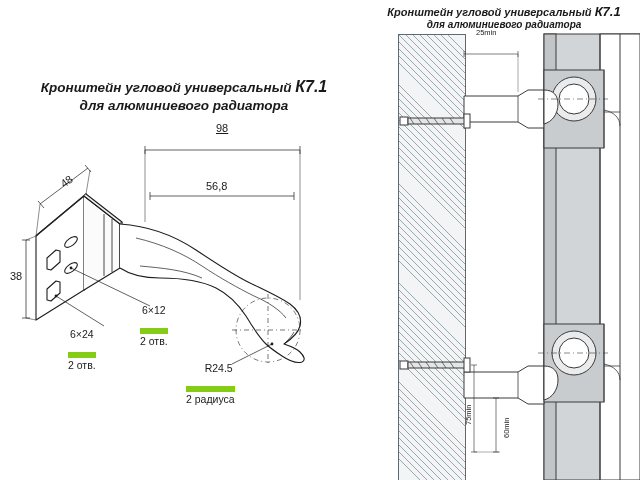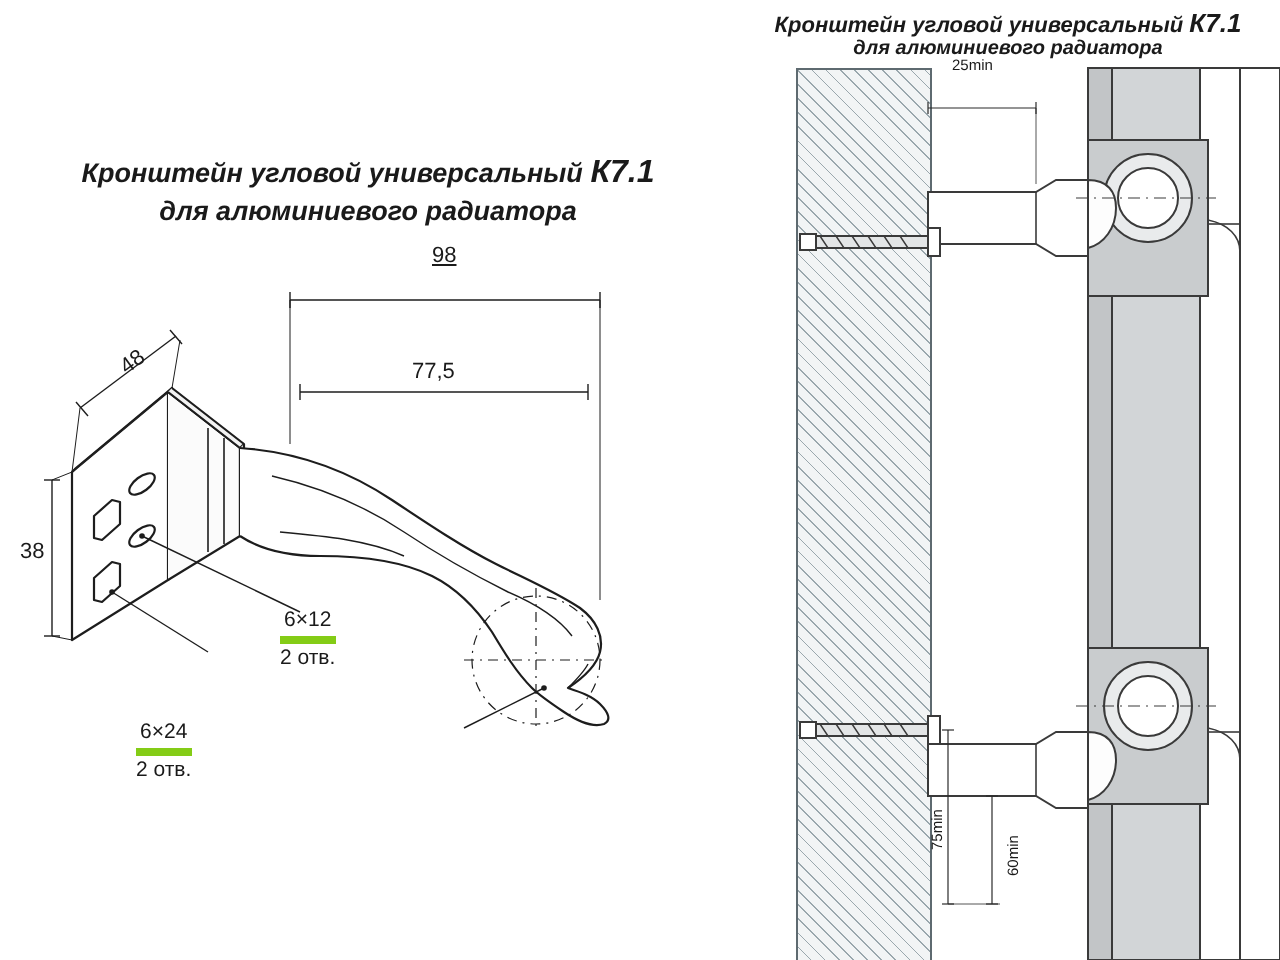--- a/index.html
+++ b/index.html
@@ -96,21 +96,21 @@
     color: #1a1a1a;
     white-space: nowrap;
   }
   .callout {
     position: absolute;
     font-size: 10.5px;
     color: #1a1a1a;
     text-align: center;
     line-height: 1.15;
   }
-  .callout .line1 { display: block; border-bottom: 4px solid #84cc16; padding: 0 2px 2px 2px; text-align: right; }
+  .callout .line1 { display: block; border-bottom: 6px solid #84cc16; padding: 0 2px 12px 2px; text-align: right; }
   .callout .line2 { display: block; padding-top: 1px; text-align: center; }
 
   .smalldim { position: absolute; font-size: 7.5px; color: #1a1a1a; white-space: nowrap; }
 </style>
 </head>
 <body>
 
 <div id="root">
 
   <div id="left-panel">
@@ -202,31 +202,35 @@
       </g>
 
       <g stroke="#1d1d1d" stroke-width="0.6" fill="none" stroke-dasharray="5,3,1,3">
         <circle cx="268" cy="330" r="32"></circle>
         <path d="M 232,330 L 304,330"></path>
         <path d="M 268,294 L 268,366"></path>
       </g>
     </svg>
 
     <div class="dimtext" style="left:216px; top:122px;text-decoration:underline;">98</div>
-    <div class="dimtext" style="left:206px; top:180px;">77,5</div>
+    <div class="dimtext" style="left:206px; top:180px;">56,8</div>
     <div class="dimtext" style="left:58px; top:180px; transform: rotate(-36deg); transform-origin: left top;">48</div>
     <div class="dimtext" style="left:10px; top:270px;text-align:center;">38</div>
 
-    <div class="callout" style="left:68px; top:328px;margin-top:32px;">
+    <div class="callout" style="left:68px; top:328px;">
       <span class="line1">6×24</span>
       <span class="line2">2 отв.</span>
     </div>
     <div class="callout" style="left:140px; top:304px;">
       <span class="line1">6×12</span>
       <span class="line2">2 отв.</span>
+    </div>
+    <div class="callout" style="left:186px; top:362px;">
+      <span class="line1">R24.5</span>
+      <span class="line2">2 радиуса</span>
     </div>
   </div>
 
   <div id="right-panel">
 
     <div id="right-title">
       <span>Кронштейн угловой универсальный</span>
       <span class="code">К7.1</span>
     </div>
     <div id="right-subtitle">для алюминиевого радиатора</div>

